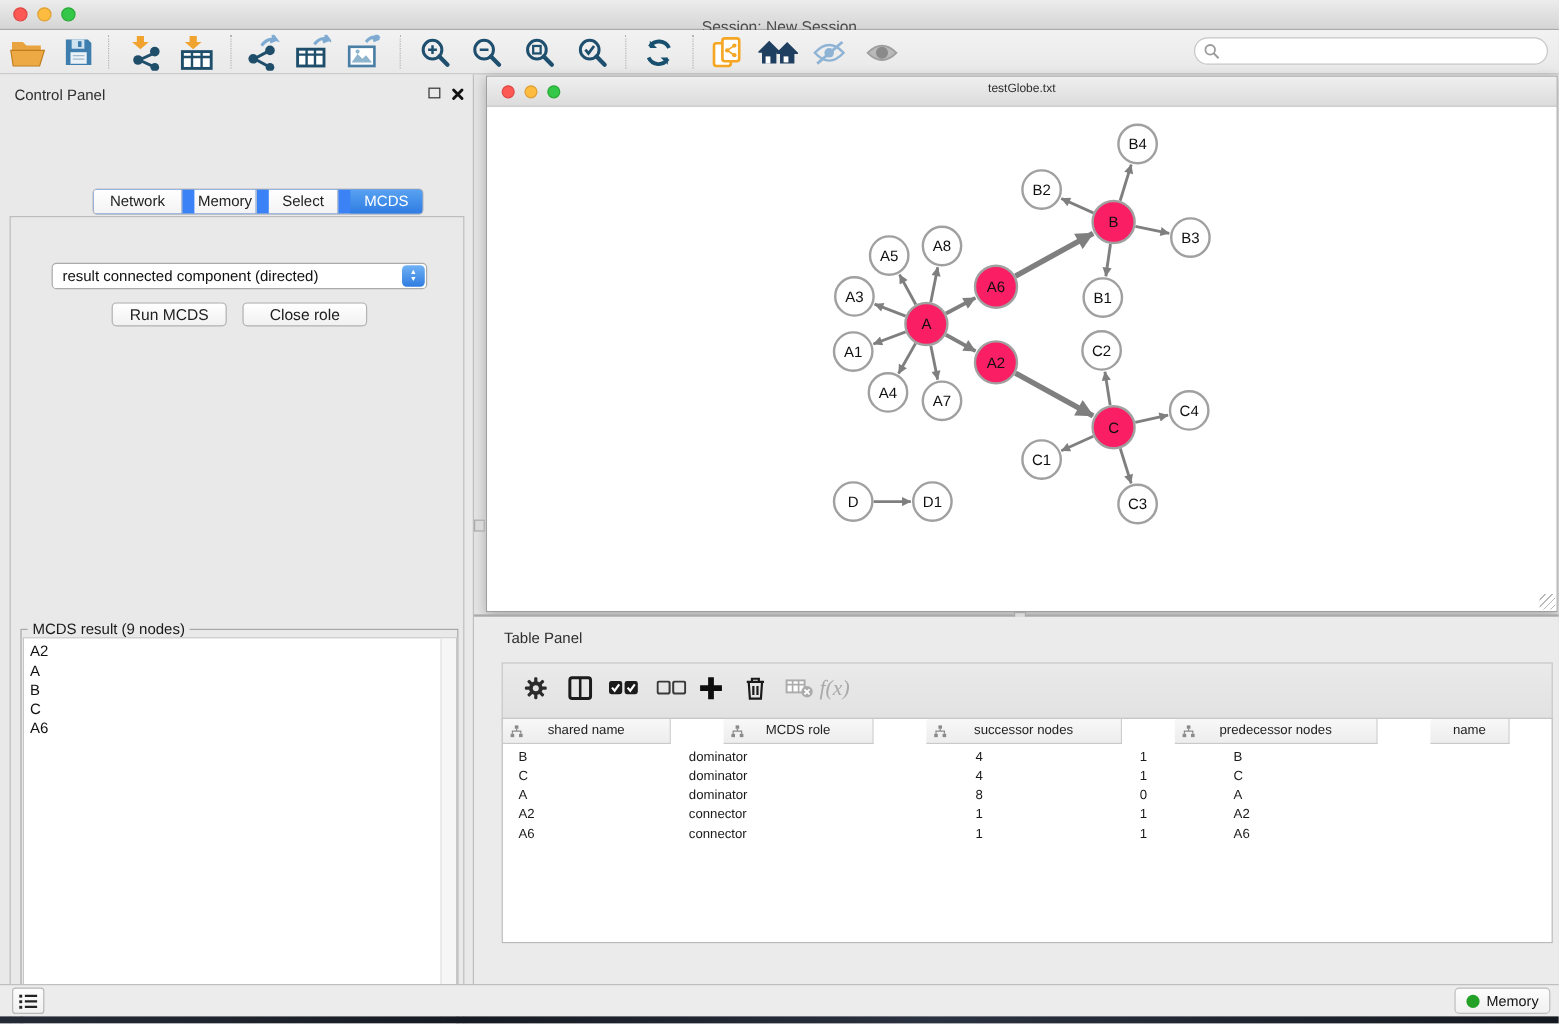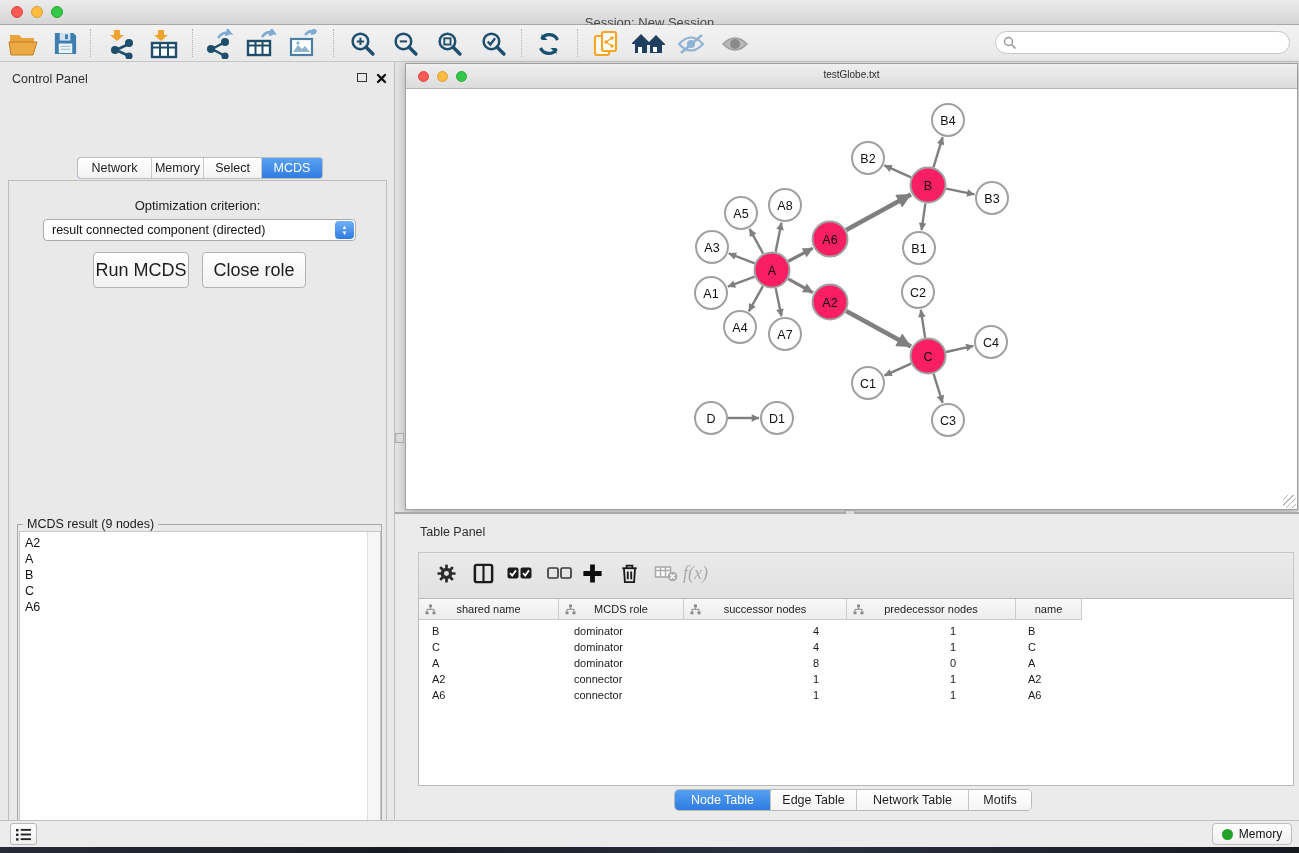--- a/index.html
+++ b/index.html
@@ -19,30 +19,30 @@
   
   .toolbar { left:0; top:25px; width:1299px; height:37px; background:linear-gradient(#f2f2f2,#e9e9e9); border-bottom:1px solid #c6c6c6; }
   .tb { position:absolute; top:2px; width:36px; height:33px; display:flex; align-items:center; justify-content:center; cursor:pointer; }
   .tsep { position:absolute; top:4px; width:0; height:28px; border-left:1px dotted #b3b3b3; }
   .search { left:995px; top:6px; width:295px; height:23px; background:#fff; border:1px solid #c6c6c6; border-radius:12px; display:flex; align-items:center; padding-left:7px; }
 
   
   .left-panel { left:0; top:62px; width:395px; height:758px; background:#e9e9e9; border-right:1px solid #bfbfbf; }
   .panel-title { font-size:12.5px; color:#2e2e2e; }
   .float-ic { width:10px; height:9px; border:1.5px solid #333; background:transparent; }
-  .ctabs { left:77px; top:95px; height:22px; display:flex; border:1px solid #bdbdbd; border-radius:4px; overflow:hidden; background:#3b82f6; }
+  .ctabs { left:77px; top:95px; height:22px; display:flex; border:1px solid #bdbdbd; border-radius:4px; overflow:hidden; background:#3b82f6;gap:10px; }
   .ctab { font-size:12.5px; color:#222; display:flex; align-items:center; justify-content:center; border-right:1px solid #c9c9c9; background:linear-gradient(#ffffff,#f3f3f3); cursor:pointer; }
   .ctab:last-child { border-right:none; }
   .ctab.sel { background:linear-gradient(#58a2f1,#2f7ce2); color:#fff; }
   .cp-content { left:8px; top:118px; width:379px; height:683px; background:#e9e9e9; border:1px solid #bdbdbd; }
   .opt-label { left:0; top:17px; width:100%; text-align:center; font-size:13px; color:#1c1c1c; }
   .combo { left:34px; top:38px; width:313px; height:22px; background:#fff; border:1px solid #ababab; border-radius:4px; font-size:12.5px; color:#111; display:flex; align-items:center; padding-left:8px; cursor:pointer; }
   .stepper { position:absolute; right:1px; top:1px; width:19px; height:18px; border-radius:4px; background:linear-gradient(#70b1f5,#2e7ce0); display:flex; flex-direction:column; align-items:center; justify-content:center; color:#fff; }
   .stepper span { font-size:6px; line-height:6px; }
-  .btn { height:36px; background:linear-gradient(#ffffff,#f1f1f1); border:1px solid #b3b3b3; border-radius:4px; font-size:18px; color:#1d1d1d; display:flex; align-items:center; justify-content:center; cursor:pointer; }
+  .btn { height:20px; background:linear-gradient(#ffffff,#f1f1f1); border:1px solid #b3b3b3; border-radius:4px; font-size:13px; color:#1d1d1d; display:flex; align-items:center; justify-content:center; cursor:pointer; }
   .groupbox { left:8px; top:343px; width:365px; height:335px; border:1px solid #a8a8a8; }
   .legend { position:absolute; left:5px; top:-8px; background:#e9e9e9; padding:0 4px; font-size:12.5px; color:#1a1a1a; }
   .mcds-list { position:absolute; left:1px; top:6px; width:362px; height:327px; background:#fff; border:1px solid #c7c7c7; overflow:hidden; }
   .mcds-item { font-size:12.5px; color:#111; padding:1.5px 0 1.5px 5px; line-height:13px; }
   .vscroll { position:absolute; right:0; top:0; width:13px; height:100%; background:#f6f6f6; border-left:1px solid #e0e0e0; }
 
   
   .net-window { left:405px; top:63px; width:893px; height:447px; background:#fff; border:1px solid #9f9f9f; box-shadow:0 3px 10px rgba(0,0,0,0.25); }
   .net-titlebar { left:0; top:0; width:100%; height:25px; background:linear-gradient(#efefef,#dcdcdc); border-bottom:1px solid #b5b5b5; }
   .ntl { width:11px; height:11px; border-radius:50%; top:7px; }
@@ -52,21 +52,21 @@
     background:repeating-linear-gradient(135deg, transparent 0 3px, #b9b9b9 3px 4px); }
   .divider-h { left:395px; top:512px; width:904px; height:2px; background:#a9a9a9; }
   .handle { background:#d9d9d9; border:1px solid #ababab; }
 
   
   .table-panel { left:395px; top:514px; width:904px; height:306px; background:#ebebeb; }
   .tp-toolbar { left:23px; top:38px; width:876px; height:56px; background:linear-gradient(#eaeaea,#e0e0e0); border:1px solid #c6c6c6; }
   .ti { position:absolute; top:7px; height:26px; display:flex; align-items:center; cursor:pointer; }
   .fx { font-family:"Liberation Serif", serif; font-style:italic; font-size:18px; color:#a9a9a9; }
   .tbl { left:23px; top:84px; width:876px; height:188px; background:#fff; border:1px solid #b9b9b9; overflow:hidden; }
-  .thead { display:flex; height:21px; }
+  .thead { display:flex; height:21px;gap:44px; }
   .th { position:relative; background:linear-gradient(#f8f8f8,#ededed); border-right:1px solid #cdcdcd; border-bottom:1px solid #c9c9c9; font-size:11px; color:#222; display:flex; align-items:center; justify-content:center; }
   .th .hicon { position:absolute; left:6px; top:5px; }
   .trow { display:flex; height:16px; }
   .td { font-size:11px; color:#1a1a1a; line-height:16px; white-space:nowrap; overflow:hidden; }
   .bottom-tabs { left:279px; top:275px; height:22px; display:flex; border:1px solid #b9b9b9; border-radius:5px; overflow:hidden; background:#fff; }
   .btab { font-size:12.5px; color:#1d1d1d; display:flex; align-items:center; justify-content:center; border-right:1px solid #c4c4c4; background:linear-gradient(#ffffff,#f4f4f4); cursor:pointer; }
   .btab:last-child { border-right:none; }
   .btab.sel { background:linear-gradient(#54a0f1,#2e7ce2); color:#fff; }
 
   
@@ -243,21 +243,20 @@
       </svg>
 
     <div class="abs ctabs">
       <div class="ctab" style="width:74px">Network</div>
       <div class="ctab" style="width:52px">Memory</div>
       <div class="ctab" style="width:58px">Select</div>
       <div class="ctab sel" style="width:60px">MCDS</div>
     </div>
 
     <div class="abs cp-content">
-      <div class="abs opt-label">Optimization criterion:</div>
       <div class="abs combo">
         <span>result connected component (directed)</span>
         <span class="stepper">
             <span>▲</span>
             <span>▼</span>
           </span>
       </div>
       <div class="abs btn" style="left:84px;top:71px;width:96px">Run MCDS</div>
       <div class="abs btn" style="left:193px;top:71px;width:104px">Close role</div>
 
@@ -545,26 +544,20 @@
           <div class="trow">
             <div class="td" style="width:140px;padding-left:13px">A6</div>
             <div class="td" style="width:125px;padding-left:15px">connector</div>
             <div class="td" style="width:163px;text-align:right;padding-right:28px">1</div>
             <div class="td" style="width:169px;text-align:right;padding-right:60px">1</div>
             <div class="td" style="width:66px;padding-left:12px">A6</div>
           </div>
         </div>
     </div>
 
-    <div class="abs bottom-tabs">
-      <div class="btab sel" style="width:96px">Node Table</div>
-      <div class="btab" style="width:86px">Edge Table</div>
-      <div class="btab" style="width:112px">Network Table</div>
-      <div class="btab" style="width:62px">Motifs</div>
-    </div>
   </div>
 
   <div class="abs statusbar">
     <div class="abs list-btn">
       <svg width="17" height="13" viewBox="0 0 18 14">
           <g stroke="#222" stroke-width="2">
             <line x1="6" y1="2" x2="17" y2="2"></line>
             <line x1="6" y1="7" x2="17" y2="7"></line>
             <line x1="6" y1="12" x2="17" y2="12"></line>
           </g>

